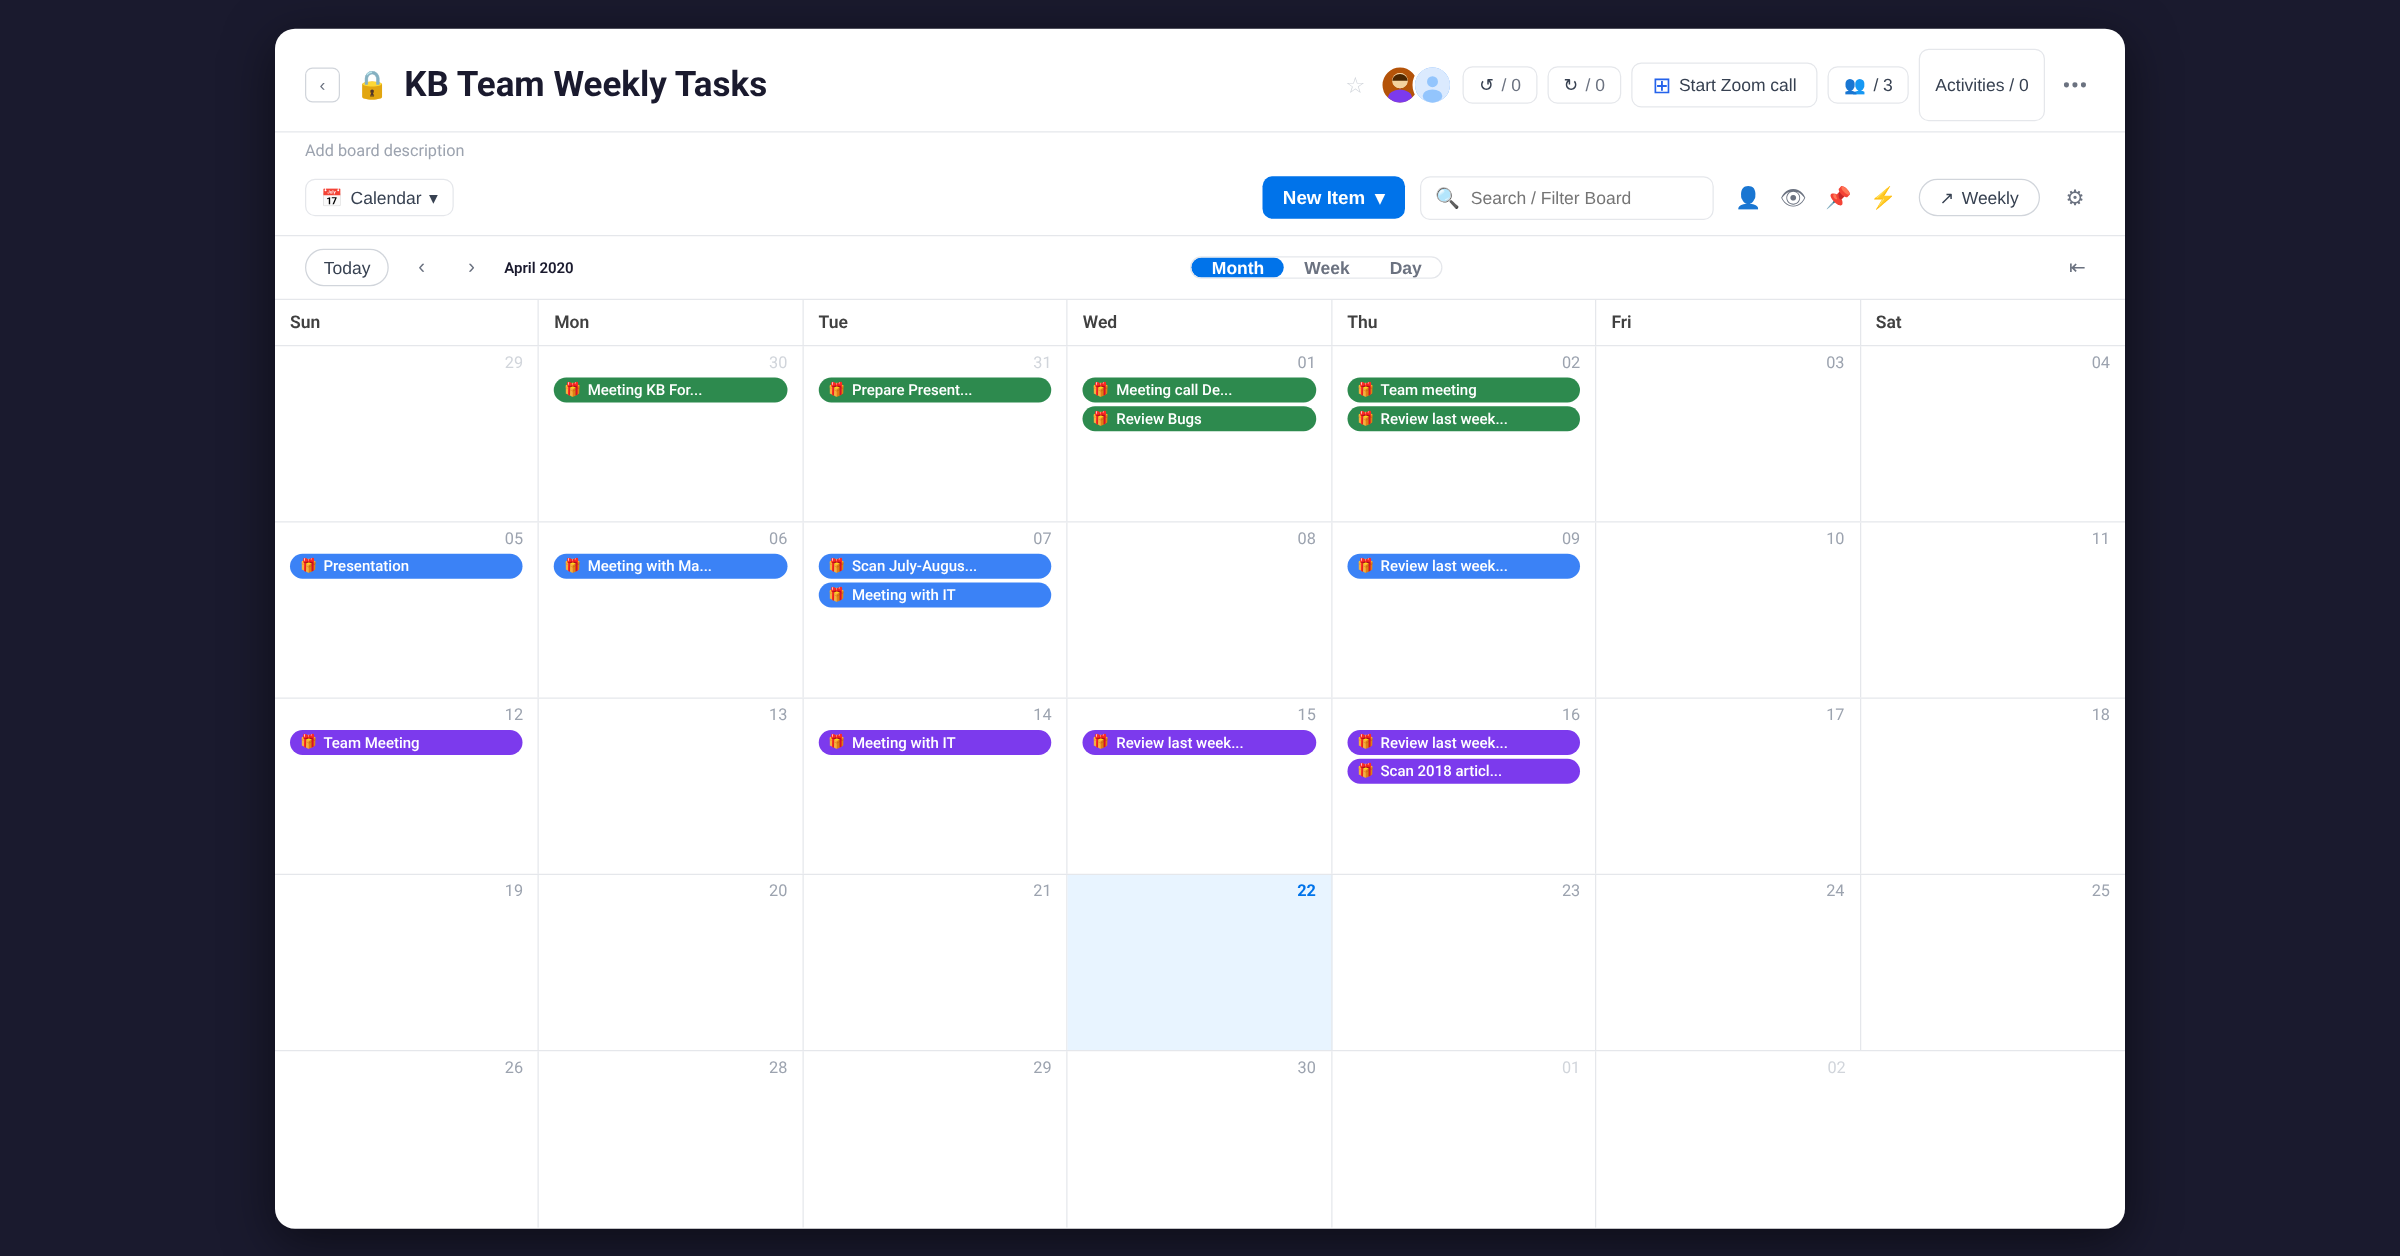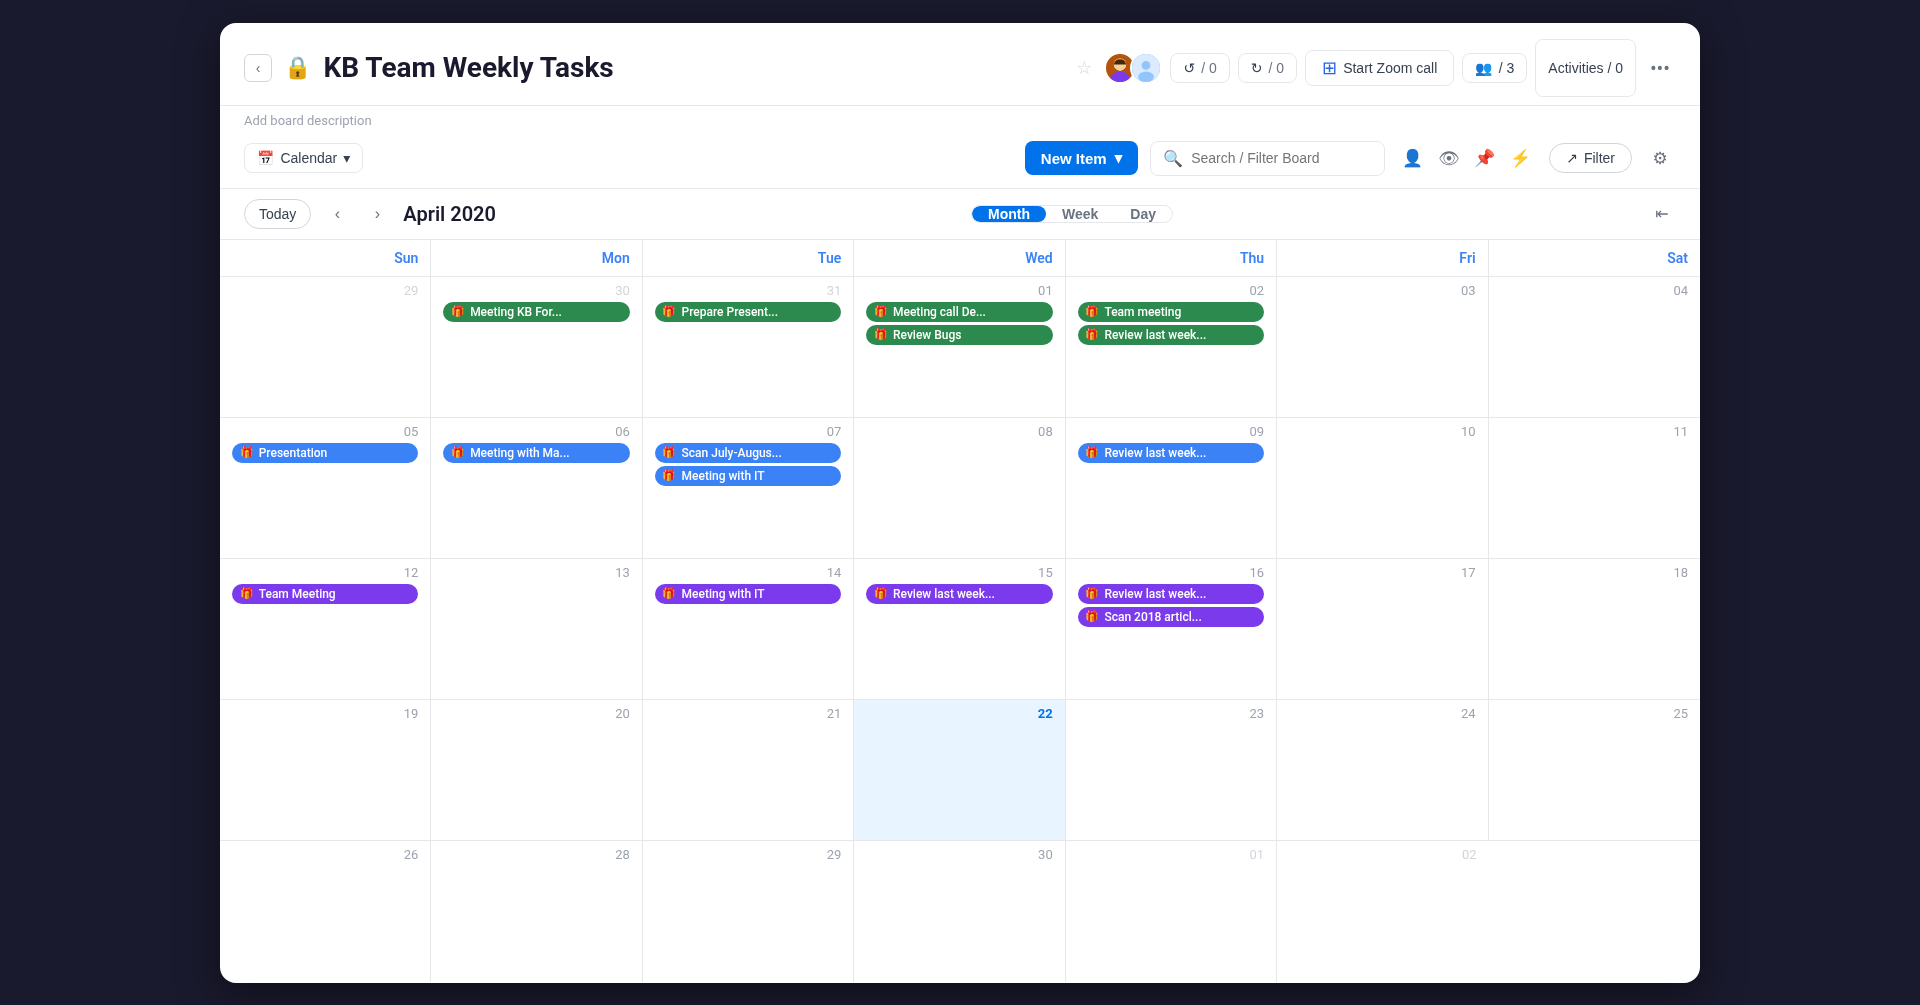--- a/index.html
+++ b/index.html
@@ -131,21 +131,21 @@
     }
     .today-btn {
       padding: 6px 14px; border: 1.5px solid #d1d5db; border-radius: 20px;
       background: #fff; cursor: pointer; font-size: 14px; font-weight: 500; color: #374151;
     }
     .nav-btn {
       width: 28px; height: 28px; display: flex; align-items: center; justify-content: center;
       cursor: pointer; color: #6b7280; font-size: 16px; border-radius: 6px;
       border: none; background: transparent;
     }
-    .current-month { font-size: 20px; font-weight: 600; color: #1a1a2e; }
+    .current-month { font-size: 12px; font-weight: 600; color: #1a1a2e; }
     .view-switcher {
       display: flex; align-items: center; margin-left: auto;
       border: 1px solid #e5e7eb; border-radius: 20px; overflow: hidden;
     }
     .view-btn {
       padding: 0 16px; font-size: 14px; font-weight: 700; cursor: pointer;
       border: none; background: transparent; color: #6b7280;
     }
     .view-btn.active { background: #0073ea; color: #fff; border-radius: 20px; }
     .collapse-icon-right {
@@ -154,22 +154,22 @@
     }
     
     .calendar-grid {
       flex: 1; display: flex; flex-direction: column; overflow: hidden;
     }
     .day-headers {
       display: grid; grid-template-columns: repeat(7, 1fr);
       border-bottom: 1px solid #e5e7eb;
     }
     .day-header {
-      padding: 10px 12px; text-align: right; font-size: 14px; font-weight: 600;
-      color: #3b82f6; border-right: 1px solid #e5e7eb; margin-left: 44px;
+      padding: 10px 12px; text-align: left; font-size: 14px; font-weight: 600;
+      color: #404040; border-right: 1px solid #e5e7eb;
     }
     .day-header:last-child { border-right: none; }
     .calendar-body {
       flex: 1; display: grid;
       grid-template-rows: repeat(5, 1fr);
     }
     .week-row {
       display: grid; grid-template-columns: repeat(7, 1fr);
       border-bottom: 1px solid #e5e7eb;
     }
@@ -272,21 +272,21 @@
       <input type="text" placeholder="Search / Filter Board" style="">
     </div>
     <div class="toolbar-icons">
       <div class="toolbar-icon">👤</div>
       <div class="toolbar-icon">👁</div>
       <div class="toolbar-icon">📌</div>
       <div class="toolbar-icon">⚡</div>
     </div>
     <button class="share-btn">
       <span>↗</span>
-      <span>Filter</span>
+      <span>Weekly</span>
     </button>
     <div class="settings-icon">⚙</div>
   </div>
 
   <div class="calendar-controls">
     <button class="today-btn">Today</button>
     <button class="nav-btn">‹</button>
     <button class="nav-btn">›</button>
     <span class="current-month">April 2020</span>
     <div class="view-switcher">

